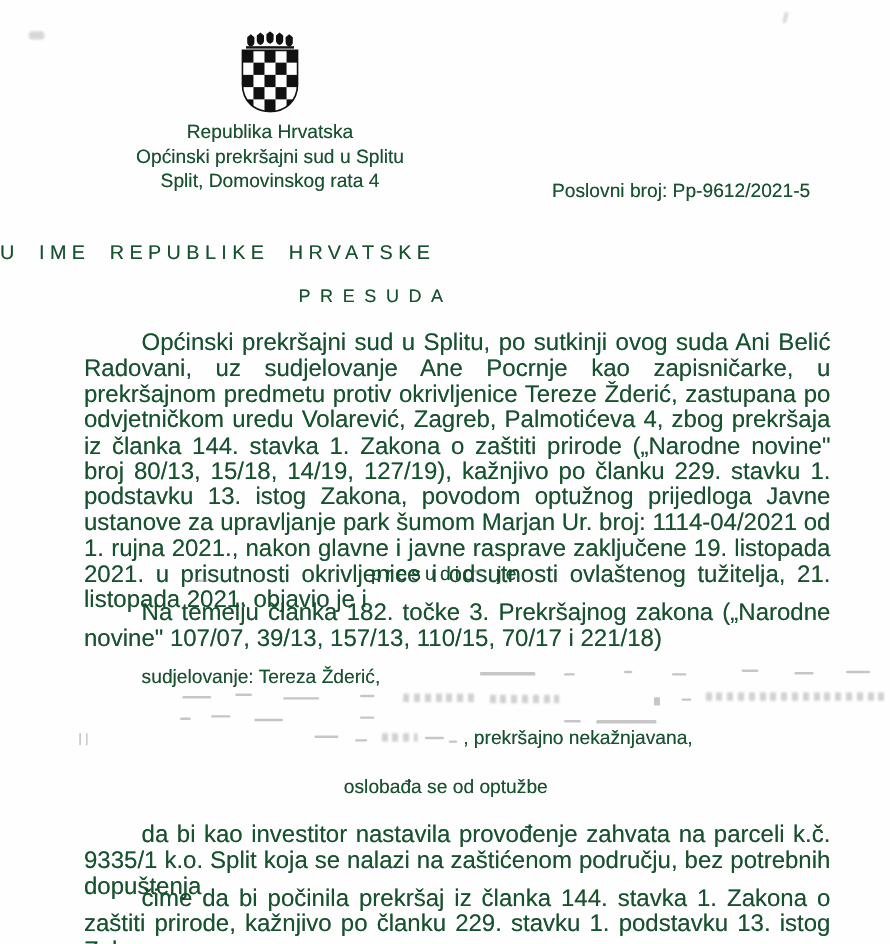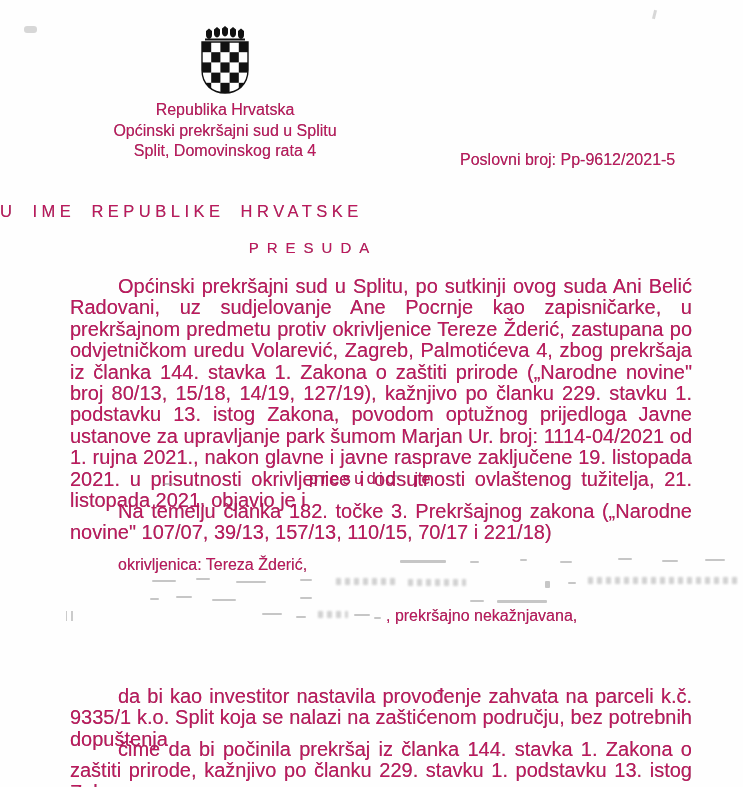--- a/index.html
+++ b/index.html
@@ -1,19 +1,19 @@
 <!DOCTYPE html>
 <html><head>
 <meta charset="utf-8">
 <style>
   html,body{margin:0;padding:0;background:#ffffff;}
   .page{
     position:relative;width:743px;height:787px;background:#fefefe;overflow:hidden;
     font-family:"Liberation Sans","DejaVu Sans",sans-serif;
-    color:#be185d;
+    color:#14532d;
     -webkit-font-smoothing:antialiased;
   }
   .txt{text-shadow:0 0 .5px rgba(0,0,0,.45);}
   
   .header-block{position:absolute;left:75px;top:26px;width:300px;text-align:center;}
   .coat{display:inline-block;margin-bottom:2px;}
   .hline{font-size:16px;line-height:20.5px;}
   .biznum{position:absolute;left:460px;top:151px;font-size:16px;}
   .title{position:absolute;left:0;top:202px;width:743px;font-size:16.5px;letter-spacing:4.5px;word-spacing:7px;}
   .subtitle{position:absolute;left:0;top:239px;width:626px;text-align:center;font-size:15px;letter-spacing:8px;}
@@ -91,21 +91,21 @@
 
   <div class="para indent p-intro txt">Općinski prekršajni sud u Splitu, po sutkinji ovog suda Ani Belić Radovani, uz sudjelovanje Ane Pocrnje kao zapisničarke, u prekršajnom predmetu protiv okrivljenice Tereze Žderić, zastupana po odvjetničkom uredu Volarević, Zagreb, Palmotićeva 4, zbog prekršaja iz članka 144. stavka 1. Zakona o zaštiti prirode („Narodne novine" broj 80/13, 15/18, 14/19, 127/19), kažnjivo po članku 229. stavku 1. podstavku 13. istog Zakona, povodom optužnog prijedloga Javne ustanove za upravljanje park šumom Marjan Ur. broj: 1114-04/2021 od 1. rujna 2021., nakon glavne i javne rasprave zaključene 19. listopada 2021. u prisutnosti okrivljenice i odsutnosti ovlaštenog tužitelja, 21. listopada 2021. objavio je i</div>
 
   <div class="sm" style="left:163px;top:483px;width:10px;"></div>
   <div class="sm" style="left:395px;top:475px;width:7px;"></div>
 
   <div class="mid-head presudio txt">presudio je</div>
 
   <div class="para indent p-legal txt">Na temelju članka 182. točke 3. Prekršajnog zakona („Narodne novine" 107/07, 39/13, 157/13, 110/15, 70/17 i 221/18)</div>
 
-  <div class="defendant txt">okrivljenica: Tereza Žderić,</div>
+  <div class="defendant txt">sudjelovanje: Tereza Žderić,</div>
 
   <div>
 
     <div class="sm" style="left:400px;top:560px;width:46px;height:2.5px;"></div>
     <div class="sm" style="left:470px;top:561px;width:9px;"></div>
     <div class="sm" style="left:520px;top:559px;width:7px;"></div>
     <div class="sm" style="left:560px;top:561px;width:12px;"></div>
     <div class="sm" style="left:618px;top:558px;width:14px;"></div>
     <div class="sm" style="left:662px;top:560px;width:16px;"></div>
     <div class="sm" style="left:705px;top:559px;width:20px;"></div>
@@ -130,18 +130,19 @@
     <div class="smv" style="left:66px;top:611px;"></div>
     <div class="sm" style="left:262px;top:613px;width:20px;"></div>
     <div class="sm" style="left:296px;top:616px;width:10px;"></div>
     <div class="smc" style="left:318px;top:611px;width:30px;"></div>
     <div class="sm" style="left:354px;top:614px;width:16px;"></div>
     <div class="sm" style="left:374px;top:617px;width:7px;"></div>
   </div>
 
   <div class="record-suffix txt">, prekršajno nekažnjavana,</div>
 
+  <div class="mid-head acquittal txt">oslobađa se od optužbe</div>
 
   <div class="para indent p-charge txt">da bi kao investitor nastavila provođenje zahvata na parceli k.č. 9335/1 k.o. Split koja se nalazi na zaštićenom području, bez potrebnih dopuštenja</div>
 
   <div class="para indent p-offense txt">čime da bi počinila prekršaj iz članka 144. stavka 1. Zakona o zaštiti prirode, kažnjivo po članku 229. stavku 1. podstavku 13. istog Zakona.</div>
 
 </div>
 
 </body></html>

